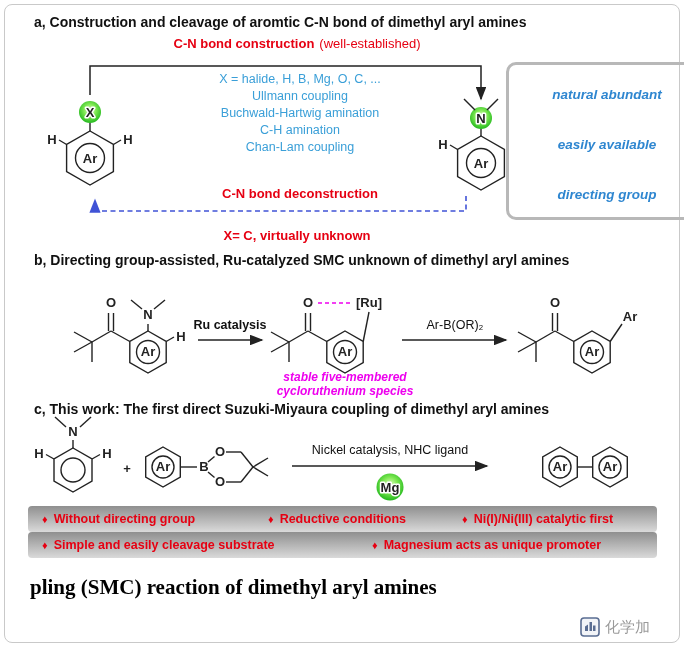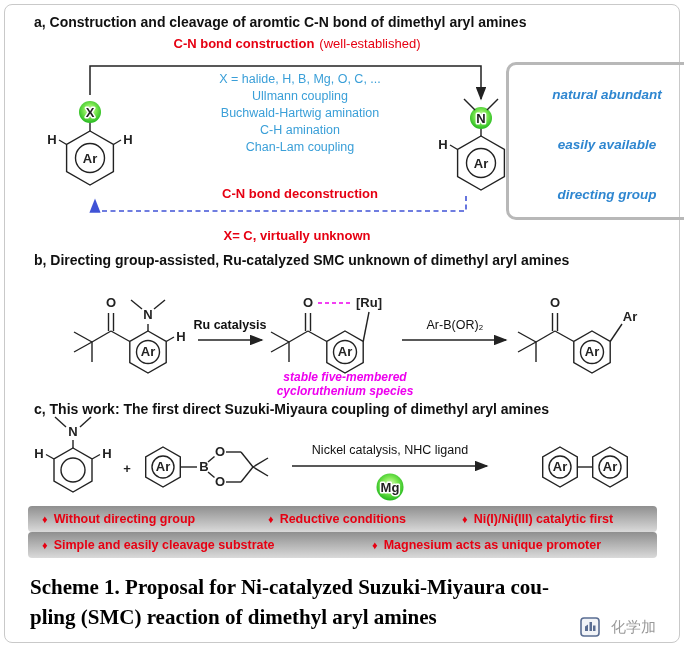--- a/index.html
+++ b/index.html
@@ -23,21 +23,21 @@
   .arrow-label { font-size:12.5px; color:#111; white-space:nowrap; }
   .magenta-note { color:var(--c-magenta,#ee00ee); font-style:italic; font-weight:bold;
                   font-size:12px; line-height:14px; }
   .bullet-row { position:relative; height:26px; margin-bottom:0; border-radius:4px;
                 background:linear-gradient(180deg,#8f8f8f,#dadada); }
   .bullet-item { position:absolute; top:50%; transform:translateY(-50%);
                  color:var(--c-red,#e60012); font-weight:bold; font-size:12.5px; white-space:nowrap; }
   .diamond { margin-right:6px; font-size:11px; }
   .caption { font-family:"Liberation Serif", serif; font-weight:bold; font-size:21px;
              line-height:30px; color:#000; }
-  .watermark { display:flex; align-items:center; gap:11px; }
+  .watermark { display:flex; align-items:center; gap:5px; }
   .wm-text { color:#9a9a9a; font-size:15px; }
 
   svg.art { position:absolute; left:0; top:0; }
   .bond { stroke:#222; stroke-width:1.4; }
   .ring { fill:none; stroke:#222; stroke-width:1.4; }
   .arrow { stroke:#222; stroke-width:1.5; fill:none; }
   .arrow-dashed { stroke:var(--c-dashed_blue,#4053d6); stroke-width:1.6; fill:none; stroke-dasharray:5 3.5; }
   .dash-magenta { stroke:var(--c-magenta,#ee00ee); stroke-width:1.5; stroke-dasharray:4 3; }
   text.atom { font-family:"Liberation Sans",sans-serif; font-size:13px; font-weight:bold;
               fill:#222; text-anchor:middle; paint-order:stroke; stroke:#fff;
@@ -245,21 +245,20 @@
     <span class="bullet-item" style="left:240px;"><span class="diamond">♦</span><span>Reductive conditions</span></span>
     <span class="bullet-item" style="left:434px;"><span class="diamond">♦</span><span>Ni(I)/Ni(III) catalytic first</span></span>
   </div>
   <div class="bullet-row">
     <span class="bullet-item" style="left:14px;"><span class="diamond">♦</span><span>Simple and easily cleavage substrate</span></span>
     <span class="bullet-item" style="left:344px;"><span class="diamond">♦</span><span>Magnesium acts as unique promoter</span></span>
   </div>
 </div>
 
 <div class="abs caption" style="left:30px; top:572px; width:630px;">
-  <div>Scheme 1. Proposal for Ni-catalyzed Suzuki-Miyaura cou-</div>
   <div>pling (SMC) reaction of dimethyl aryl amines</div>
 </div>
 
 <div class="abs watermark" style="left:580px; top:617px;">
   <svg width="20" height="20" viewBox="0 0 20 20">
     <rect x="1" y="1" width="18" height="18" rx="3" fill="#f2f4f8" stroke="#5a6d92" stroke-width="1.6"></rect>
     <path d="M5 14 L5 9.5 L8 7.5 L8 14 Z M9.5 14 L9.5 5 L12 5 L12 14 Z M13 14 L13 8.5 L15.5 8.5 L15.5 14 Z" fill="#5a6d92"></path>
   </svg>
   <span class="wm-text">化学加</span>
 </div>

